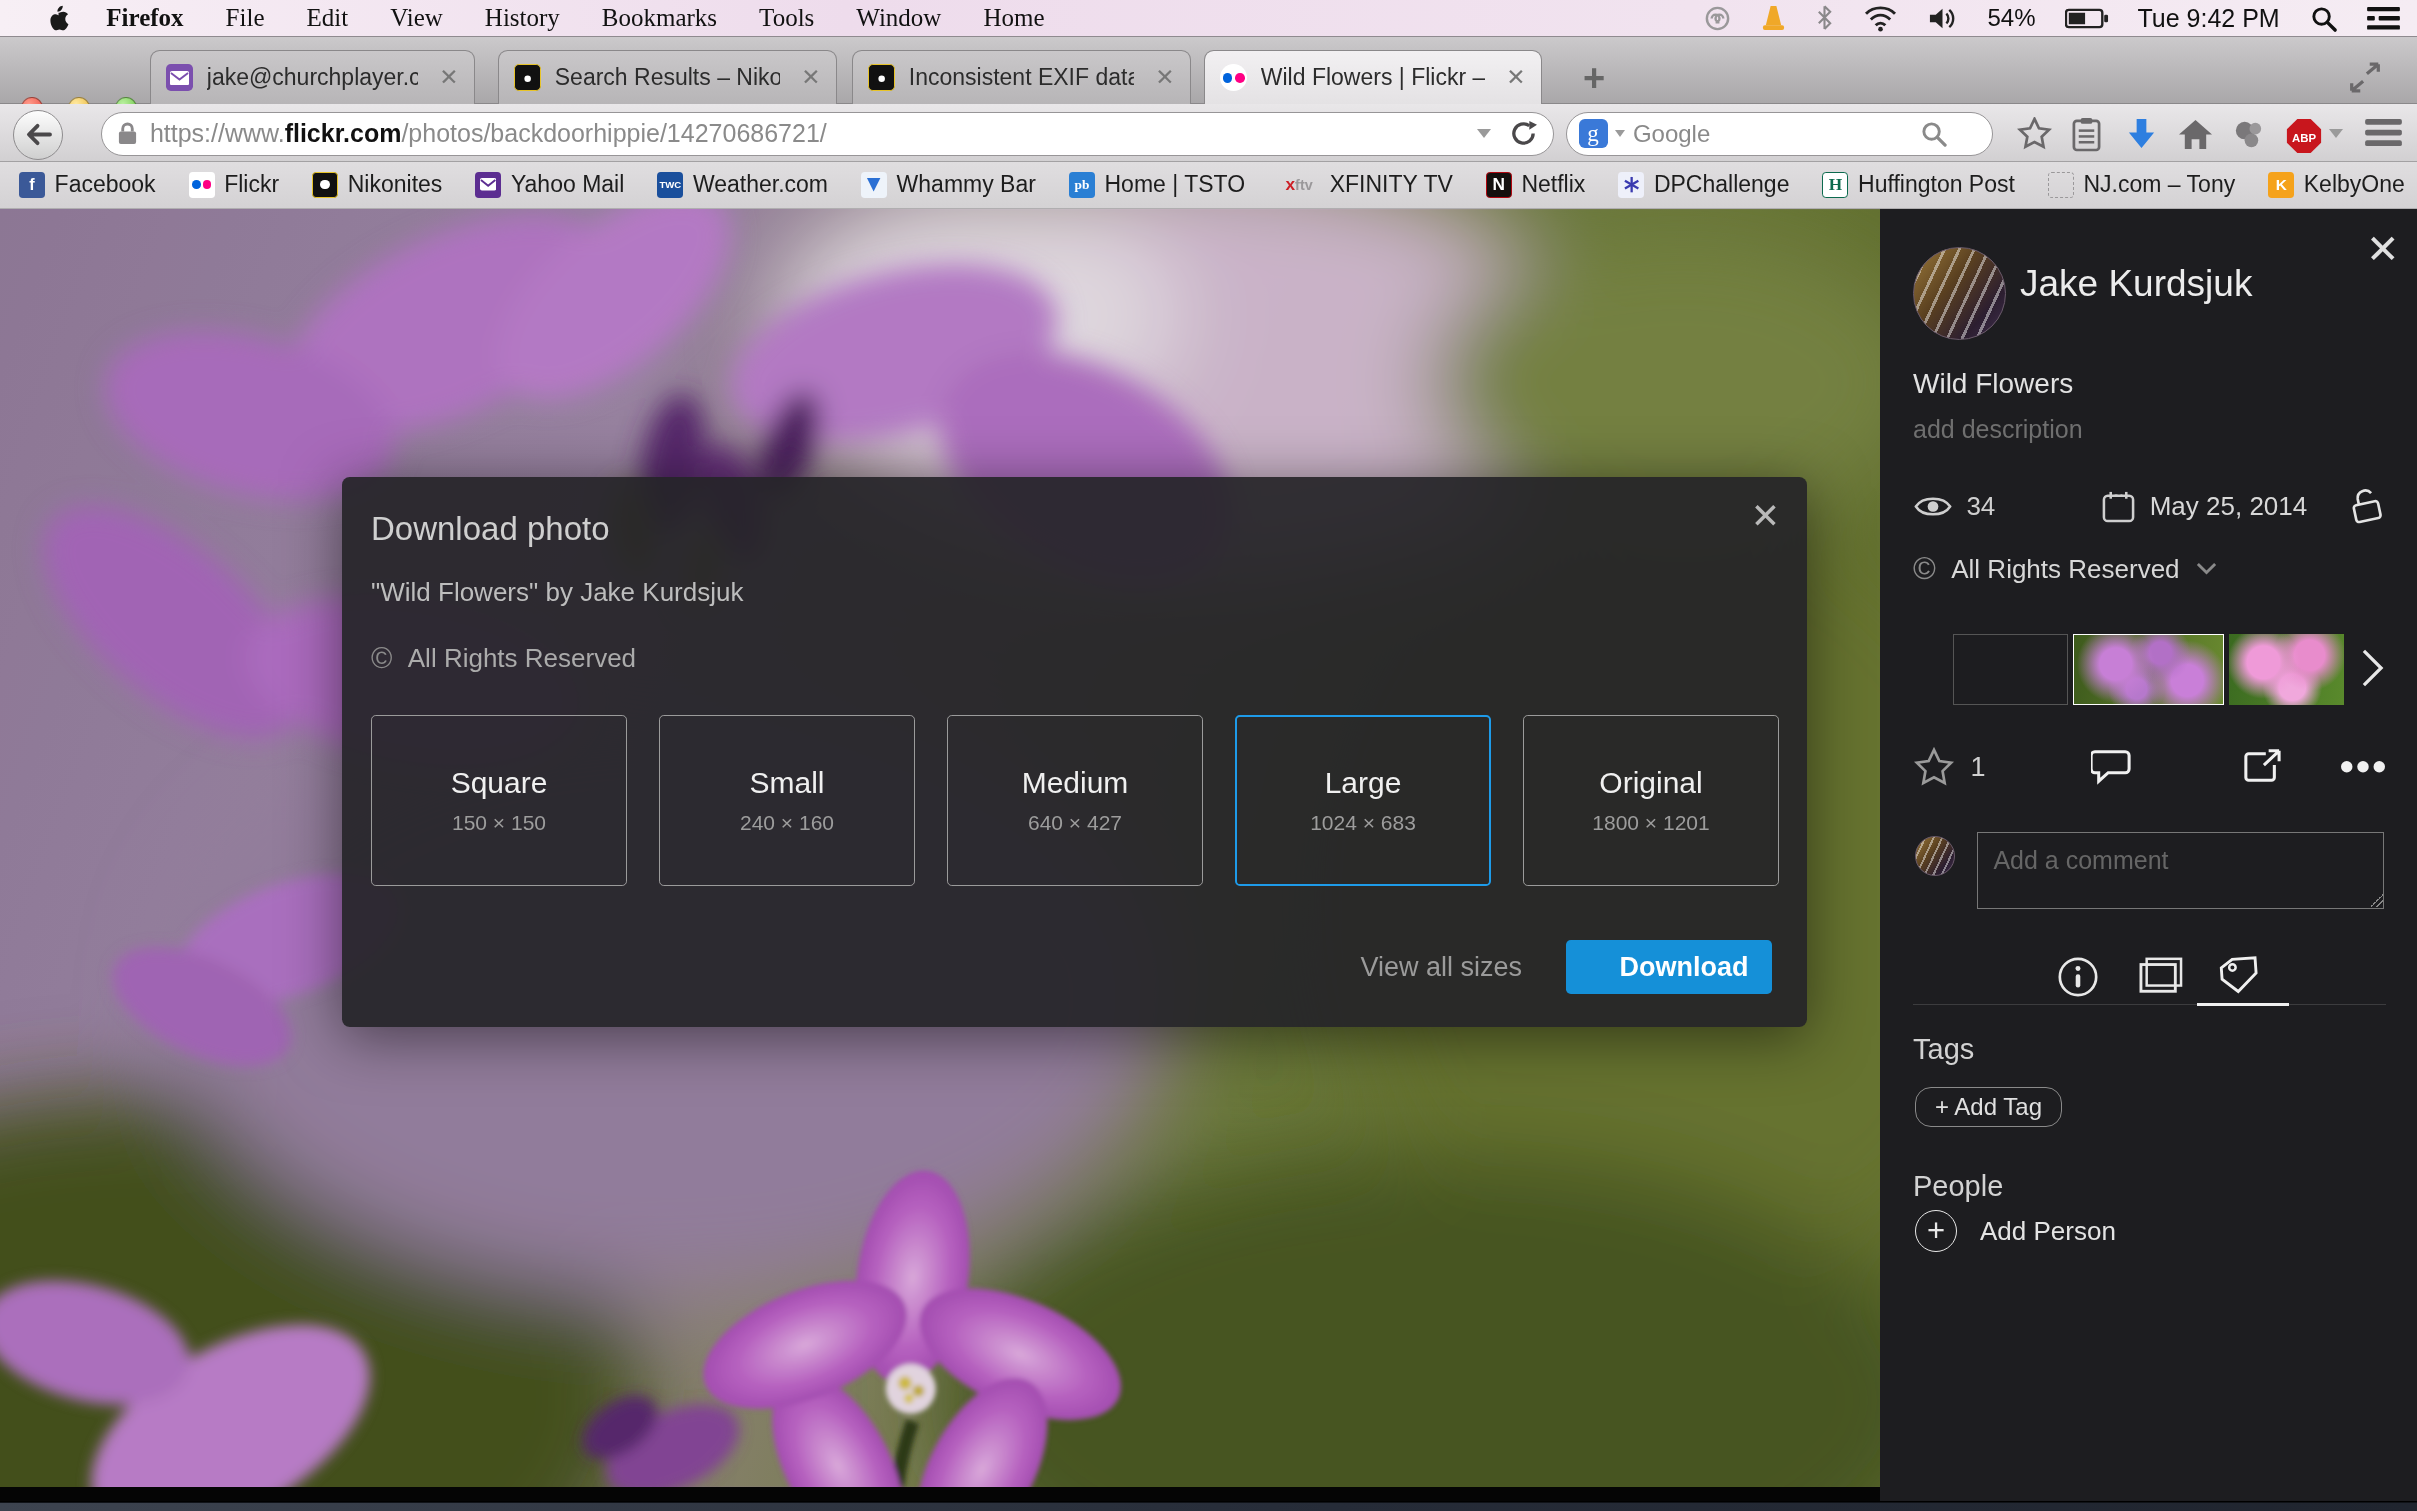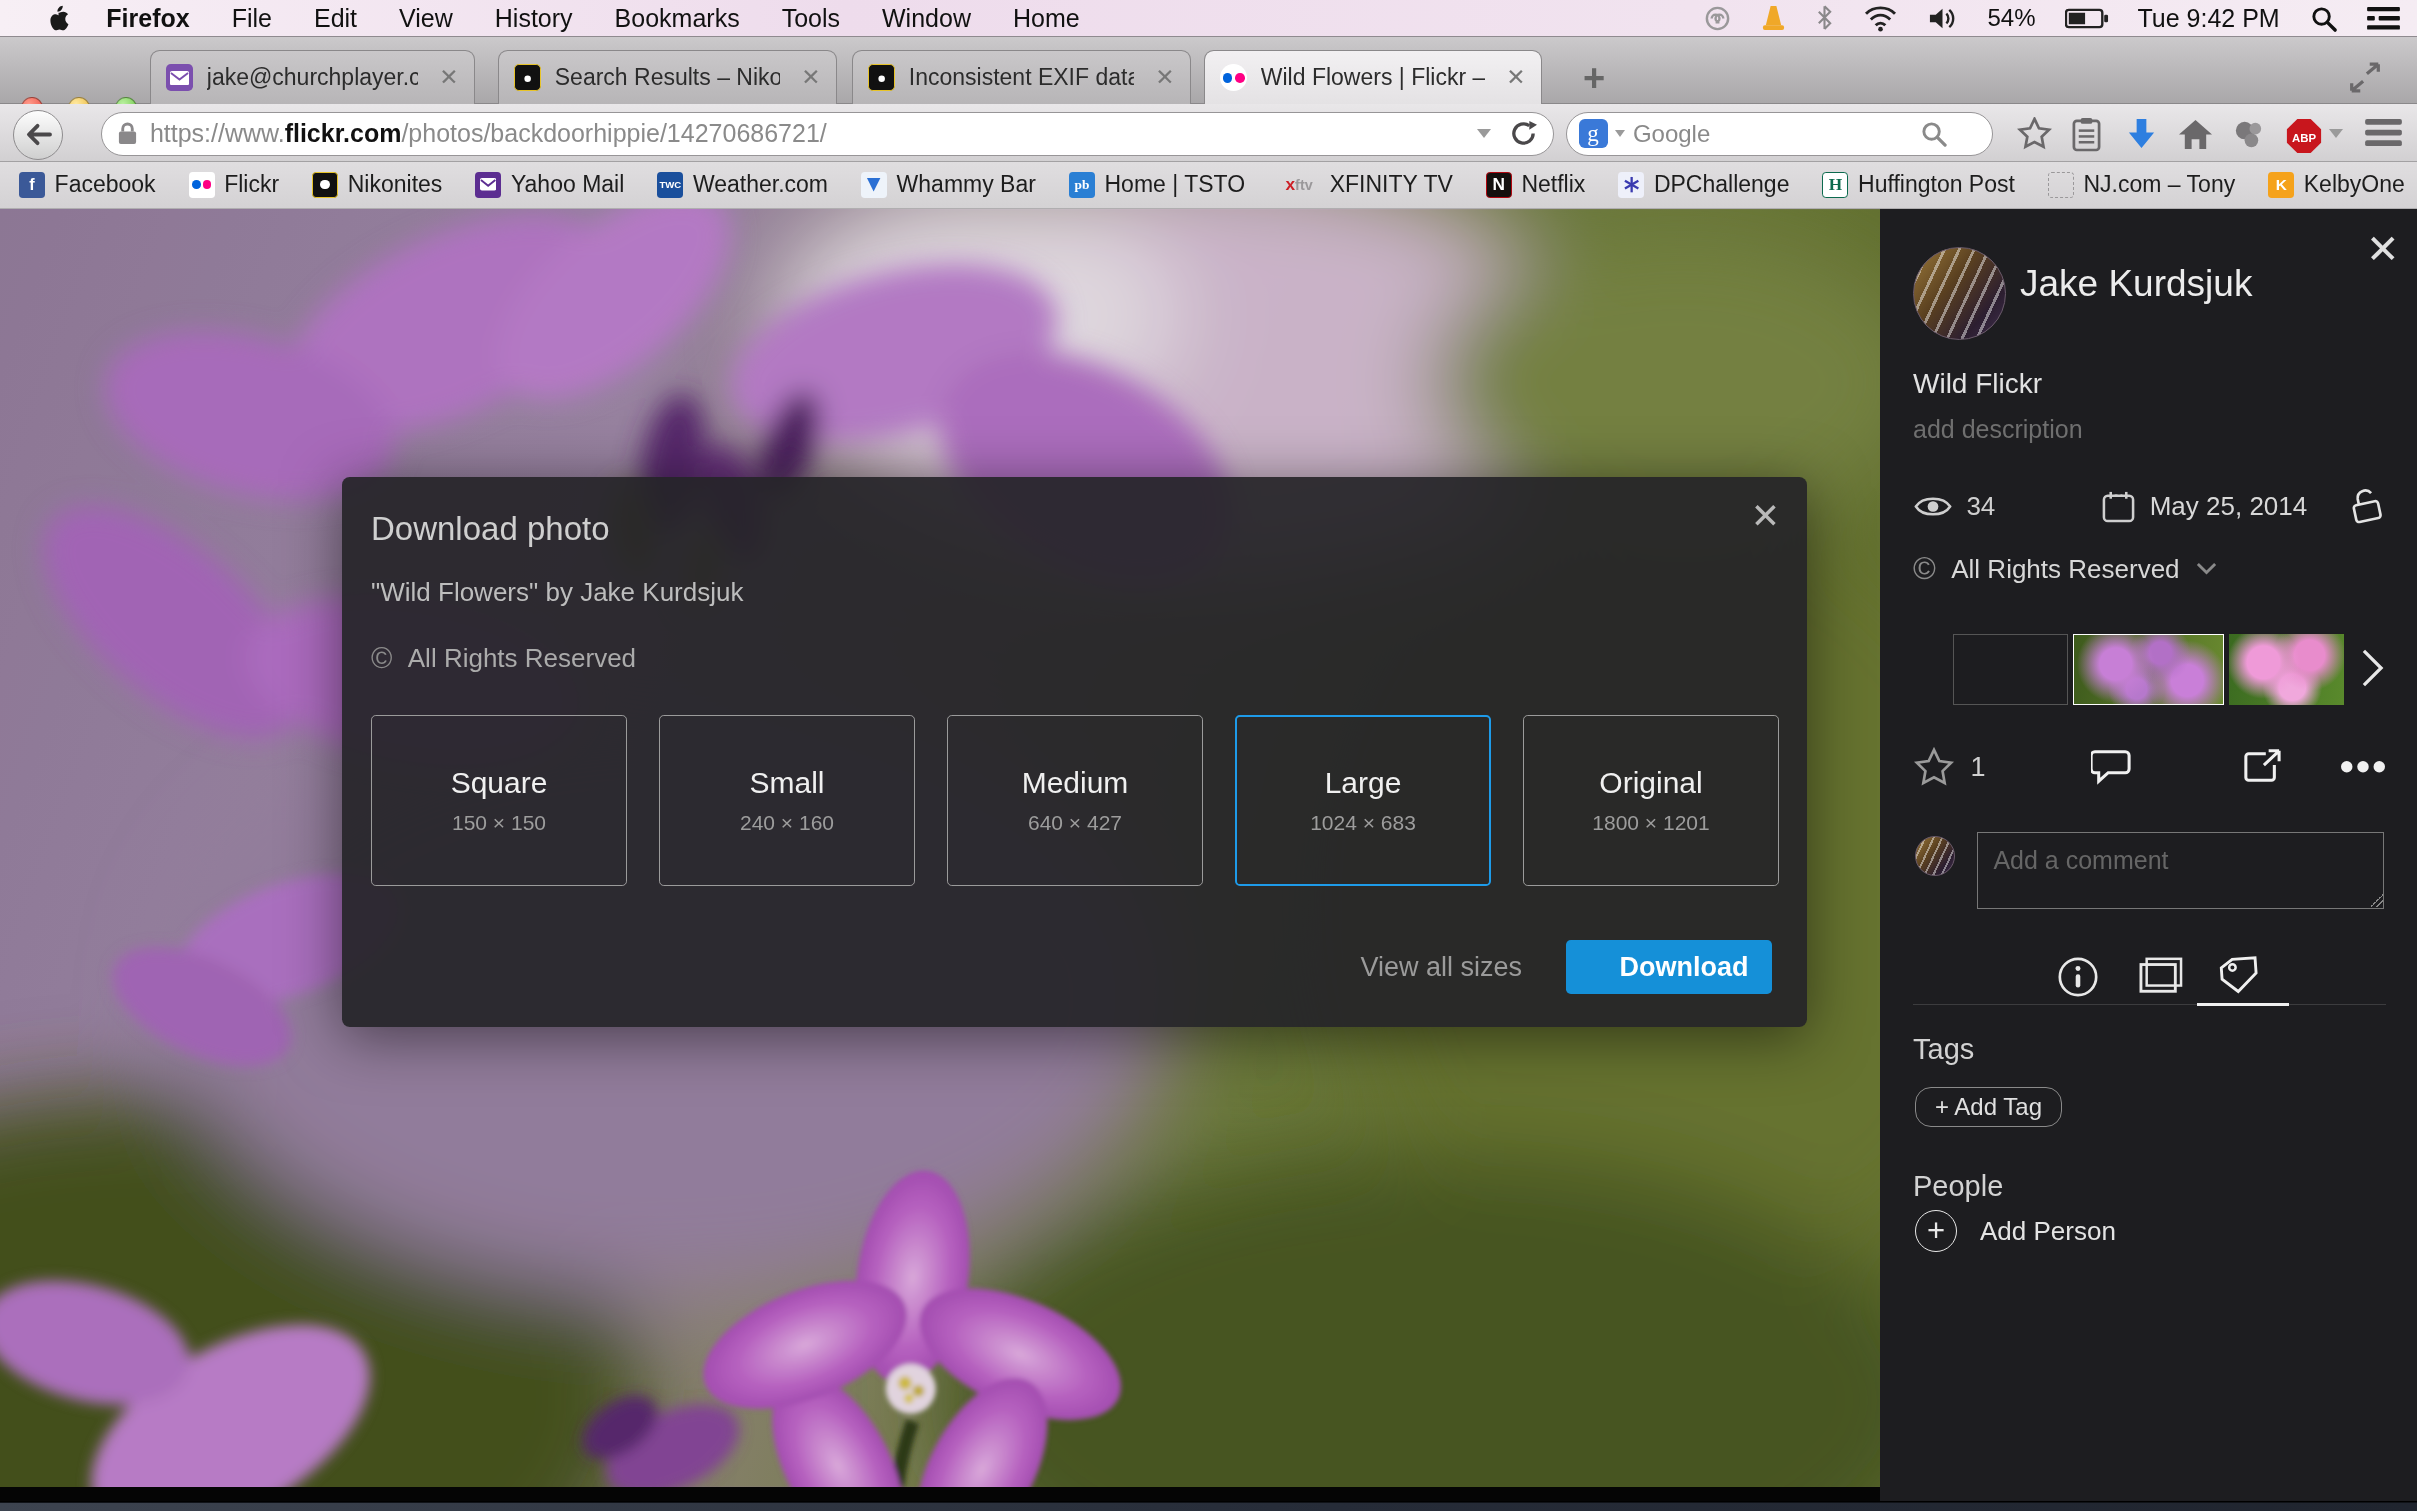--- a/index.html
+++ b/index.html
@@ -6,21 +6,21 @@
   html,body { width:2417px; height:1511px; overflow:hidden; background:#000;
     font-family:"Liberation Sans", sans-serif; }
   .screen { position:relative; width:2417px; height:1511px; }
 
   
   .menubar { position:absolute; left:0; top:0; width:2417px; height:37px;
     background:linear-gradient(90deg,#f7eff5,#eedcEC 35%,#f1e3ef 70%,#f5ecf3);
     display:flex; align-items:center; padding:0 17.3px; border-bottom:1px solid #8f8a8f; z-index:50;}
   .menubar .apple { width:29px; height:29px; margin:0 33px 0 27px; }
   .menu-items { display:flex; gap:42px; align-items:center; }
-  .menu-item { font-size:25px; color:#111; }
+  .menu-item { font-size:25px; color:#111;font-family:Liberation Serif, serif; }
   .menu-item.app { font-weight:bold; }
   .menubar-right { margin-left:auto; display:flex; align-items:center; gap:29px; }
   .status-txt { font-size:24px; color:#111; }
   .clock { font-size:25px; color:#111; }
 
   
   .tabbar { position:absolute; left:0; top:37px; width:2417px; height:67px;
     background:linear-gradient(#cbc9cb,#a9a7a9); border-bottom:1px solid #8a888a; z-index:40;}
   .traffic { position:absolute; top:60px; display:flex; gap:25px; left:21px; }
   .tl { width:22px; height:22px; border-radius:50%; border:1px solid rgba(0,0,0,.35); }
@@ -547,21 +547,21 @@
     <div class="dlg-footer">
       <span class="viewall">View all sizes</span>
       <span class="dlbtn">Download</span>
     </div>
   </div>
 
   <aside class="sidebar">
     <span class="sb-close">✕</span>
     <div class="sb-avatar"></div>
     <div class="sb-name">Jake Kurdsjuk</div>
-    <div class="sb-title">Wild Flickr</div>
+    <div class="sb-title">Wild Flowers</div>
     <div class="sb-desc">add description</div>
 
     <div class="sb-stats">
       <svg width="40" height="29" viewBox="0 0 42 30">
         <path d="M3 15 C10 4 32 4 39 15 C32 26 10 26 3 15 Z" fill="none" stroke="#cfcfcf" stroke-width="2.6"></path>
         <circle cx="21" cy="15" r="5.6" fill="#cfcfcf"></circle>
       </svg>
       <span class="stat-num">34</span>
       <span class="cal-wrap">
         <svg width="35" height="35" viewBox="0 0 36 36">

